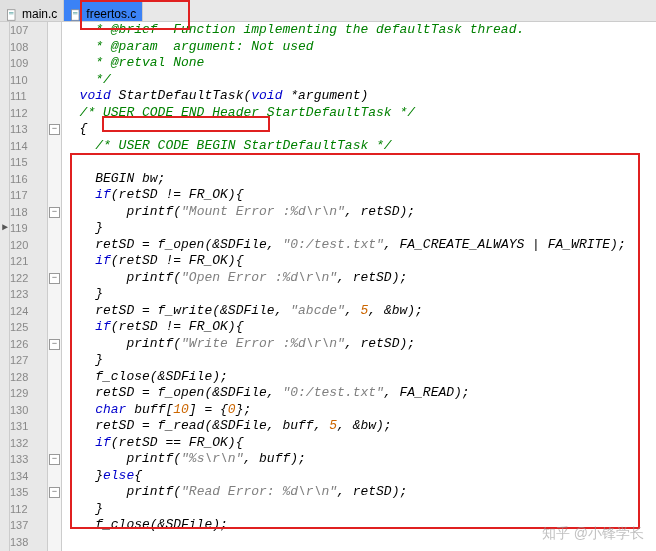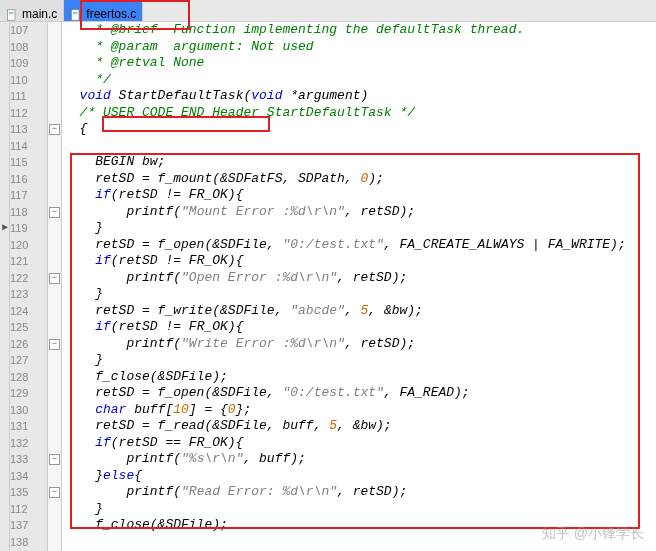--- a/index.html
+++ b/index.html
@@ -193,23 +193,23 @@
       <div class="fold-mark" style="top: 465px;">−</div>
     </div>
   <div class="code" id="code">
       <div class="codeline"><span class="c-comment">    * @brief  Function implementing the defaultTask thread.</span></div>
       <div class="codeline"><span class="c-comment">    * @param  argument: Not used</span></div>
       <div class="codeline"><span class="c-comment">    * @retval None</span></div>
       <div class="codeline"><span class="c-comment">    */</span></div>
       <div class="codeline"><span class="c-keyword">  void</span><span class="c-plain"> StartDefaultTask(</span><span class="c-keyword">void</span><span class="c-plain"> *argument)</span></div>
       <div class="codeline"><span class="c-comment">  /* USER CODE END Header_StartDefaultTask */</span></div>
       <div class="codeline"><span class="c-plain">  {</span></div>
+      <div class="codeline"><span class="c-comment">    /* USER CODE BEGIN StartDefaultTask */</span></div>
       <div class="codeline"><span class="c-plain"></span></div>
       <div class="codeline"><span class="c-plain">    BEGIN bw;</span></div>
-      <div class="codeline"><span class="c-plain">    retSD = f_mount(&amp;SDFatFS, SDPath, </span><span class="c-number">0</span><span class="c-plain">);</span></div>
       <div class="codeline"><span class="c-keyword">    if</span><span class="c-plain">(retSD != FR_OK){</span></div>
       <div class="codeline"><span class="c-plain">        printf(</span><span class="c-string">"Mount Error :%d\r\n"</span><span class="c-plain">, retSD);</span></div>
       <div class="codeline"><span class="c-plain">    }</span></div>
       <div class="codeline"><span class="c-plain">    retSD = f_open(&amp;SDFile, </span><span class="c-string">"0:/test.txt"</span><span class="c-plain">, FA_CREATE_ALWAYS | FA_WRITE);</span></div>
       <div class="codeline"><span class="c-keyword">    if</span><span class="c-plain">(retSD != FR_OK){</span></div>
       <div class="codeline"><span class="c-plain">        printf(</span><span class="c-string">"Open Error :%d\r\n"</span><span class="c-plain">, retSD);</span></div>
       <div class="codeline"><span class="c-plain">    }</span></div>
       <div class="codeline"><span class="c-plain">    retSD = f_write(&amp;SDFile, </span><span class="c-string">"abcde"</span><span class="c-plain">, </span><span class="c-number">5</span><span class="c-plain">, &amp;bw);</span></div>
       <div class="codeline"><span class="c-keyword">    if</span><span class="c-plain">(retSD != FR_OK){</span></div>
       <div class="codeline"><span class="c-plain">        printf(</span><span class="c-string">"Write Error :%d\r\n"</span><span class="c-plain">, retSD);</span></div>

